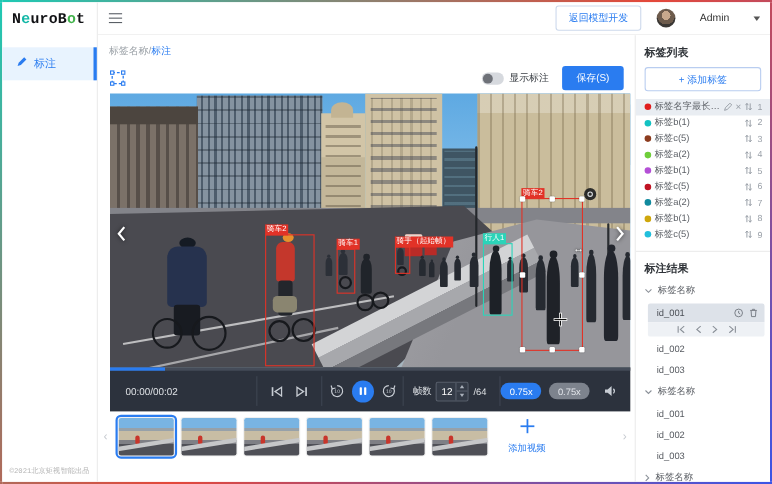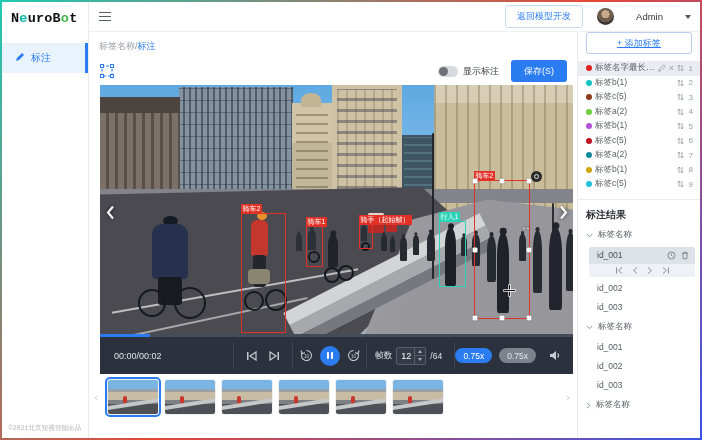--- a/index.html
+++ b/index.html
@@ -130,21 +130,21 @@
     box-shadow:0 0 0 1px rgba(0,0,0,.06);}
   .thumb::before{content:"";position:absolute;left:30%;top:46%;width:4px;height:8px;background:#c8352b;border-radius:2px;}
   .thumb::after{content:"";position:absolute;left:-6%;top:66%;width:115%;height:4px;background:#c6c7c9;transform:rotate(-9deg);}
   .thumb.selected{outline:2px solid #2a7cf0;outline-offset:1px;}
   .add-tile{width:58px;text-align:center;color:#2a7cf0;cursor:pointer;flex:none;}
   .add-text{font-size:8.5px;margin-top:3px;}
   
   .right-panel{width:123px;flex:none;border-left:1px solid #ececec;display:flex;flex-direction:column;overflow:hidden;background:#fff;}
   .rp-title{font-size:10px;font-weight:bold;color:#2f3338;padding:9px 8px 6px;}
   .add-label-btn{margin:0 8px 7px;border:1px solid #b9cdf0;color:#2a7cf0;border-radius:3px;text-align:center;
-    padding:3.5px 0;font-size:9px;background:#fff;cursor:pointer;text-decoration:underline;}
+    padding:3.5px 0;font-size:9px;background:#fff;cursor:pointer;}
   .label-row{display:flex;align-items:center;height:14.5px;padding:0 7px 0 8px;color:#5c6066;gap:3px;cursor:pointer;}
   .label-row.selected{background:#e9edf2;}
   .dot{width:6px;height:6px;border-radius:50%;flex:none;}
   .lname{flex:1;overflow:hidden;white-space:nowrap;text-overflow:ellipsis;font-size:8.5px;min-width:0;}
   .row-icons{display:flex;align-items:center;gap:3px;color:#9aa0a8;flex:none;}
   .xicon{font-size:9px;line-height:8px;cursor:pointer;}
   .idx{font-size:8px;color:#9aa0a8;width:6px;text-align:right;}
   .rp-divider{border-top:1px solid #ececec;margin-top:7px;}
   .res-title{font-size:10px;font-weight:bold;color:#2f3338;padding:8px 8px 3px;}
   .group-hdr{display:flex;align-items:center;gap:5px;padding:4.5px 8px;color:#565a60;font-size:8.5px;cursor:pointer;}
@@ -389,26 +389,36 @@
         <div class="thumbs">
           <span class="strip-chev">‹</span>
           <span id="thumb-list" style="display:flex;gap:7px;">
               <div class="thumb selected"></div>
               <div class="thumb"></div>
               <div class="thumb"></div>
               <div class="thumb"></div>
               <div class="thumb"></div>
               <div class="thumb"></div>
             </span>
+          <div class="add-tile">
+            <div>
+              <svg width="13" height="13" viewBox="0 0 13 13">
+                  <rect x="5.7" y="0" width="1.6" height="13" fill="#2a7cf0"></rect>
+                  <rect x="0" y="5.7" width="13" height="1.6" fill="#2a7cf0"></rect>
+                </svg>
+            </div>
+            <div class="add-text">添加视频</div>
+          </div>
           <span class="spacer"></span>
           <span class="strip-chev">›</span>
         </div>
       </div>
 
       <div class="right-panel">
+        <div class="rp-title">标签列表</div>
         <div class="add-label-btn">+ 添加标签</div>
         <div id="label-list">
             <div class="label-row selected">
               <div class="dot" style="background: rgb(224, 30, 30);"></div>
               <div class="lname">标签名字最长数...</div>
               <div class="row-icons">
                 <span style="display: inline-flex; align-items: center;">
                   <svg width="8" height="8" viewBox="0 0 8 8">
                     <path d="M0.7 7.3l.8-2.4L5.6.8l1.6 1.6-4.1 4.1z" fill="none" stroke="#9aa0a8" stroke-width="0.9"></path>
                   </svg>

